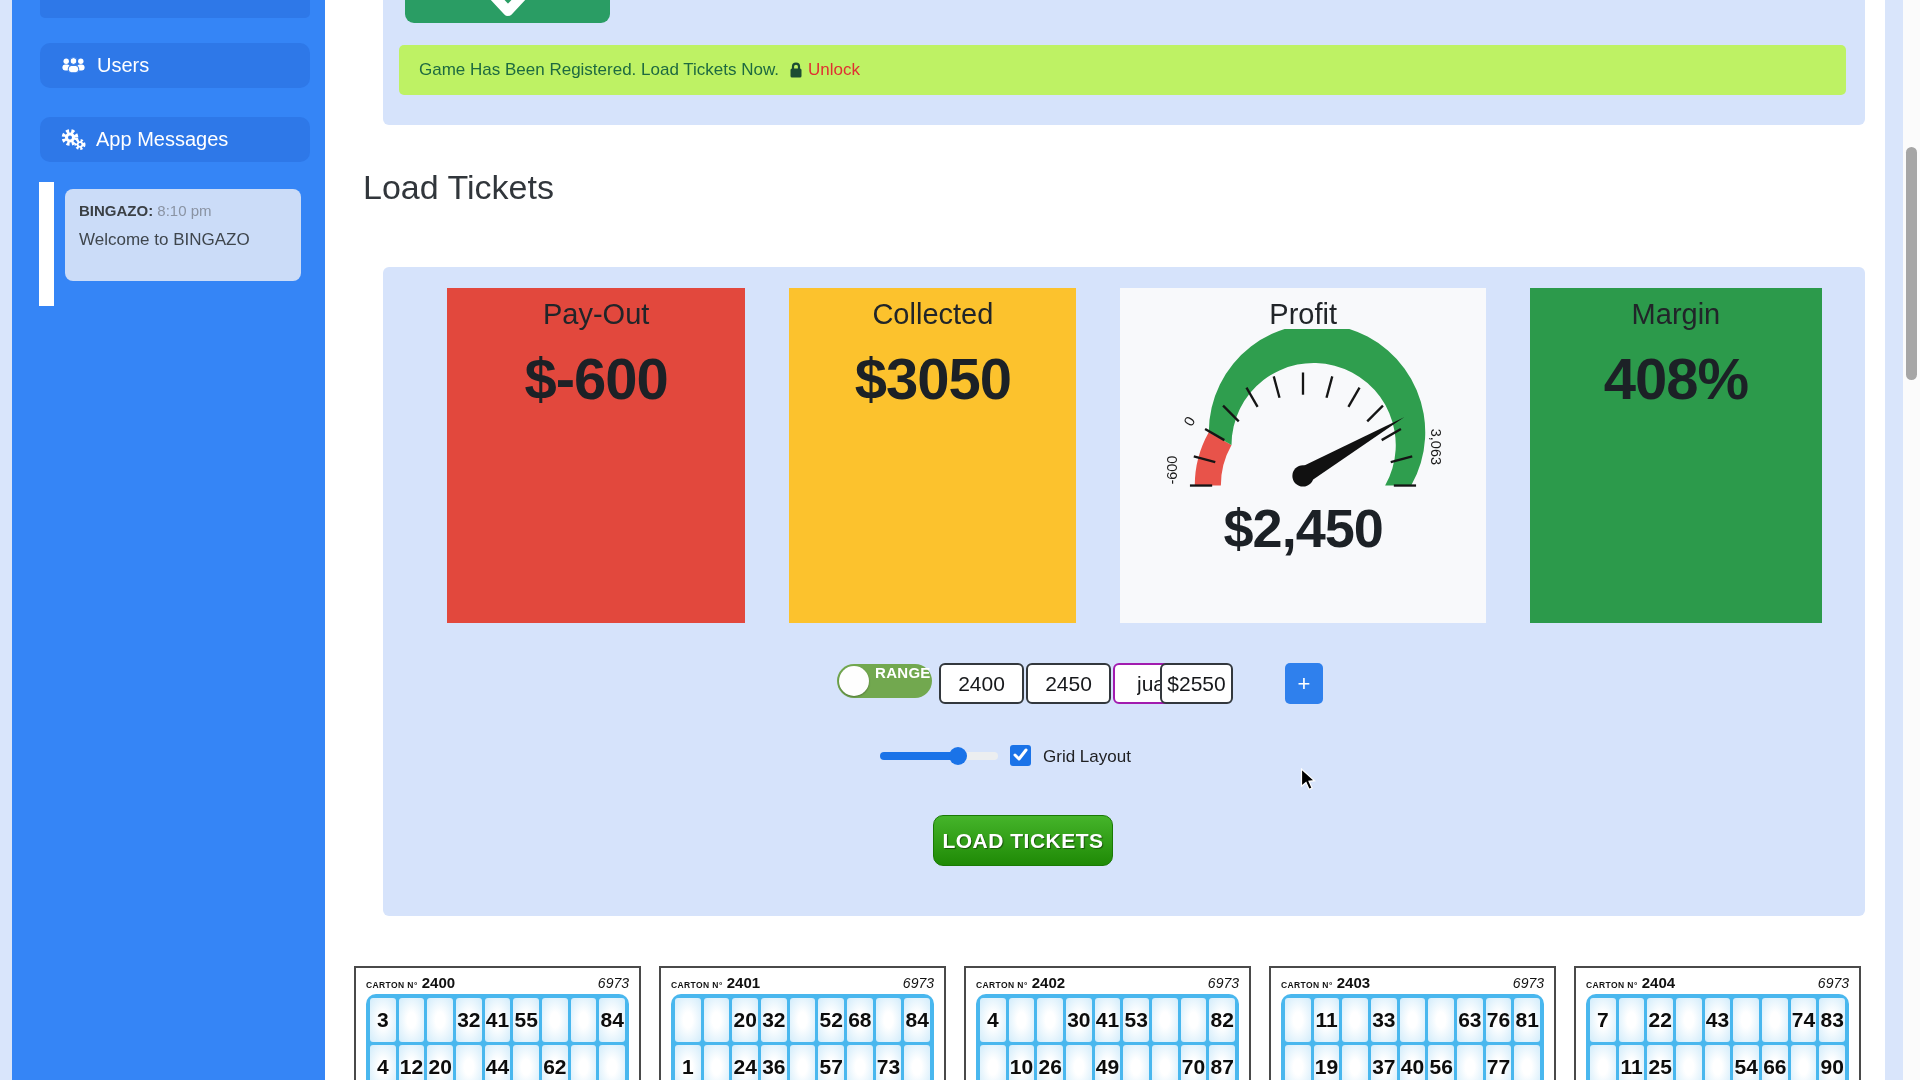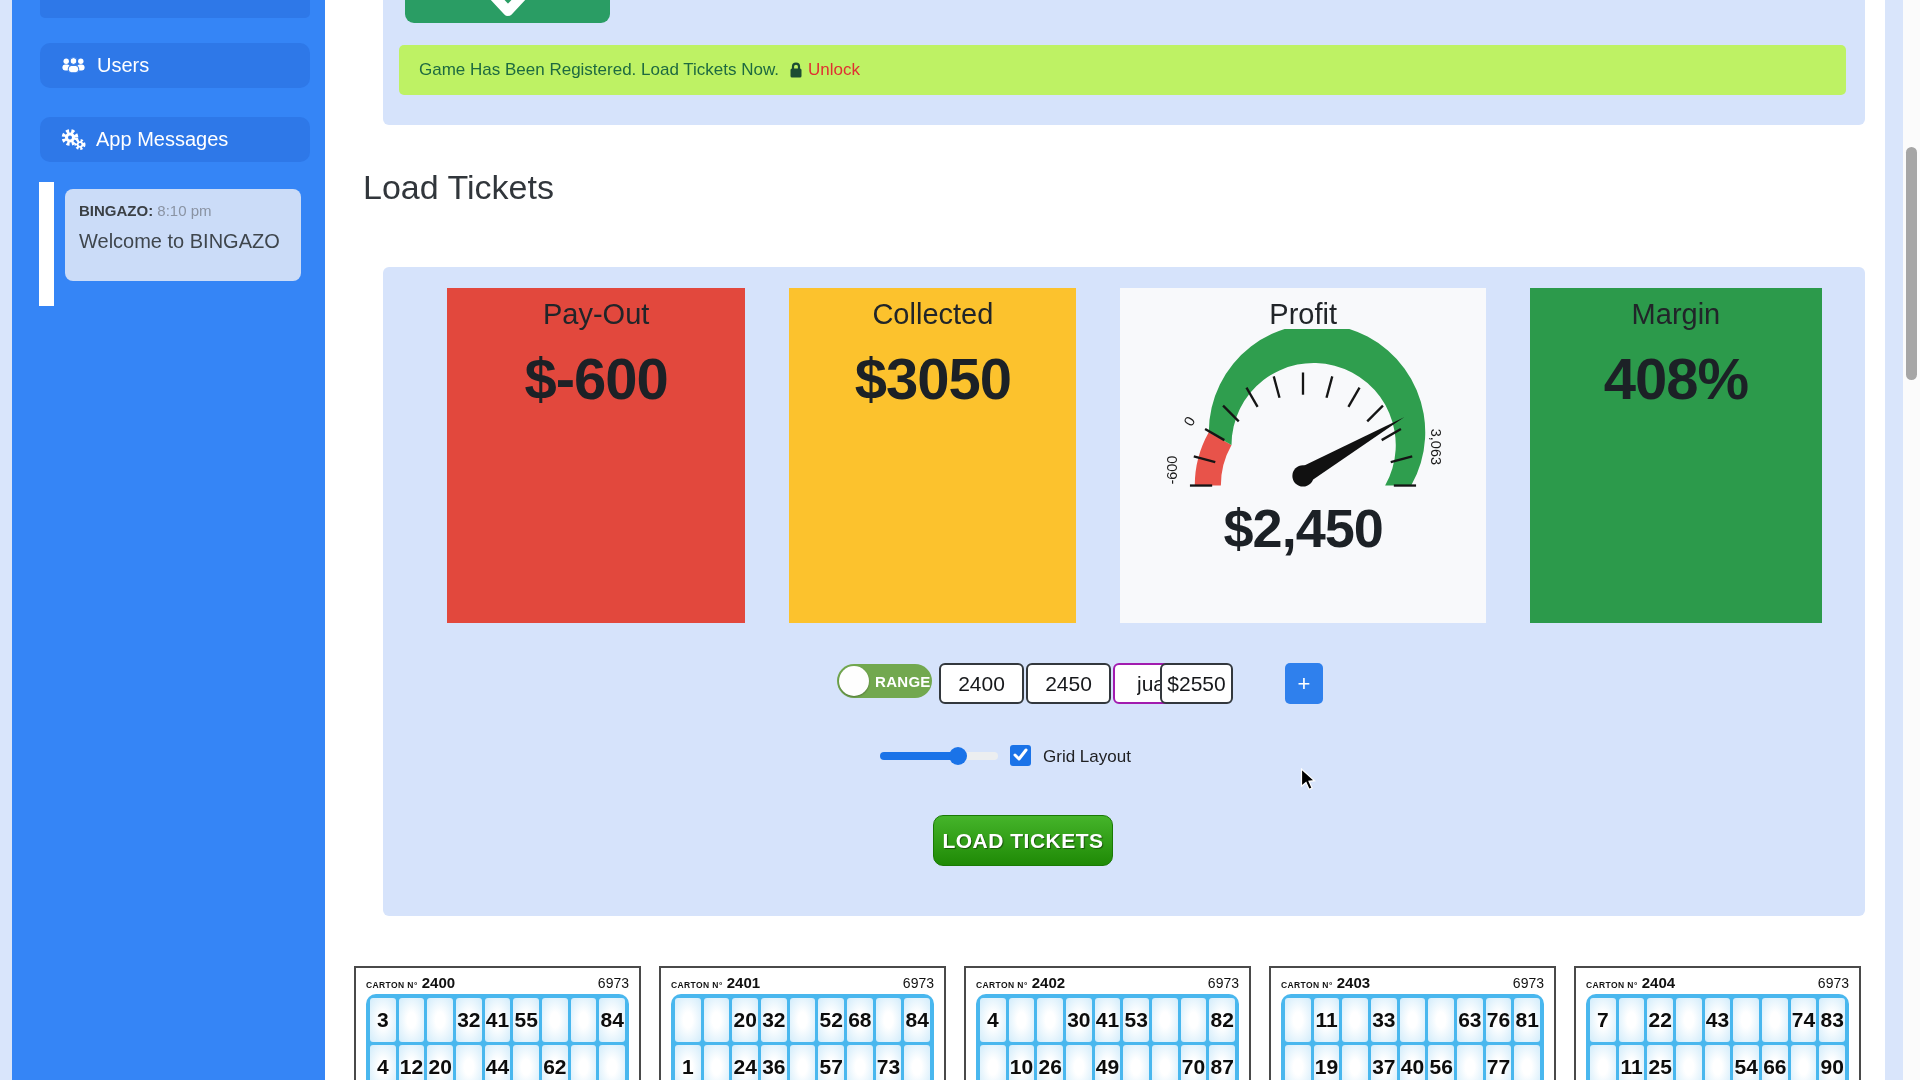--- a/index.html
+++ b/index.html
@@ -13,21 +13,21 @@
   
   .sidebar { position:absolute; left:12px; top:0; width:313px; height:1080px; background:#3585f6; }
   .side-item { position:absolute; left:28px; width:270px; height:45px; background:#2e78e8; border-radius:10px;
                display:flex; align-items:center; padding-left:20px; color:#fff; font-size:20px; font-weight:500; cursor:pointer; }
   .side-item .ic { margin-right:10px; display:flex; align-items:center; }
   .side-item-partial { position:absolute; left:28px; top:-28px; width:270px; height:46px; background:#2e78e8; border-radius:5px; }
   .msg-bar { position:absolute; left:27px; top:182px; width:15px; height:124px; background:#ffffff; }
   .msg-card { position:absolute; left:53px; top:189px; width:236px; height:92px; background:#cbdcf8; border-radius:8px; padding:13px 14px; }
   .msg-head { font-size:15px; color:#8a93a3; }
   .msg-head b { color:#3a3f44; font-weight:700; }
-  .msg-text { font-size:20px; color:#3f464d; margin-top:11px; }
+  .msg-text { font-size:17px; color:#3f464d; margin-top:11px; }
 
   
   .top-panel { position:absolute; left:383px; top:-24px; width:1482px; height:149px; background:#d6e3fb; border-radius:6px; }
   .confirm-btn { position:absolute; left:405px; top:-34px; width:205px; height:57px; background:#2a9d64; border-radius:9px;
                  display:flex; align-items:flex-end; justify-content:center; cursor:pointer; }
   .alert { position:absolute; left:399px; top:45px; width:1447px; height:50px; background:#bef264; border-radius:5px;
            display:flex; align-items:center; padding-left:20px; font-size:17px; color:#1e6a40; }
   .alert .unlock { color:#e03131; margin-left:5px; cursor:pointer; }
   .alert .lock { margin-left:10px; display:flex; }
 
@@ -44,21 +44,21 @@
   .stat-card.collected { width:23.1%; background:#fcc22d; }
   .stat-card.profit    { width:29.4%; background:#f8f9fb; }
   .stat-card.margin    { width:23.5%; background:#2c9a4b; }
   .stat-title { margin-top:10px; font-size:29px; font-weight:500; color:#212529; }
   .stat-value { margin-top:14px; font-size:58px; font-weight:700; color:#1c2126; letter-spacing:-1px; }
   .profit .gauge-wrap { margin-top:-2px; }
   .profit .stat-value { margin-top:-8px; font-size:54px; }
 
   
   .range-toggle { position:absolute; left:837px; top:664px; width:95px; height:34px; background:#72a84f; border-radius:17px;
-                  display:flex; align-items:center; cursor:pointer; }
+                  display:flex; cursor:pointer; }
   .range-knob { position:absolute; left:2px; top:2px; width:30px; height:30px; background:#fefefe; border-radius:50%;
                 box-shadow:0 1px 2px rgba(0,0,0,.3); }
   .range-label { margin-left:38px; color:#fff; font-weight:700; font-size:15px; letter-spacing:.3px; }
   .num-input { position:absolute; top:663px; height:41px; background:#fff; border:2px solid #33383d; border-radius:6px;
                text-align:center; font-size:21px; color:#16181b; font-family:"Liberation Sans", sans-serif; }
   .seller { position:absolute; left:1113px; top:663px; width:94px; height:41px; background:#fff; border:2px solid #a21caf;
             border-radius:6px; font-size:21px; color:#16181b; appearance:none; -webkit-appearance:none;
             padding-left:22px; font-family:"Liberation Sans", sans-serif; cursor:pointer; }
   .seller-chev { position:absolute; left:1182px; top:679px; pointer-events:none; }
   .plus-btn { position:absolute; left:1285px; top:663px; width:38px; height:41px; background:#2f80ed; border:none;
@@ -77,21 +77,21 @@
               background:linear-gradient(#45b42a,#1f8a06); border:1px solid #1a7a05; color:#fff;
               font-size:21px; font-weight:700; letter-spacing:.5px; text-shadow:1px 1px 1px rgba(0,0,0,.45);
               font-family:"Liberation Sans", sans-serif; cursor:pointer; }
 
   
   .tickets-row { position:absolute; left:354px; top:966px; display:flex; gap:18px; }
   .ticket { width:287px; height:150px; background:#fff; border:2px solid #4a4a4a; padding:4px 10px; }
   .ticket-head { display:flex; align-items:baseline; margin-top:2px; }
   .carton-prefix { font-size:8.5px; font-weight:700; letter-spacing:.4px; color:#111; }
   .carton-num { font-size:15px; font-weight:700; color:#111; margin-left:4px; }
-  .ticket-serial { margin-left:auto; font-size:14px; color:#111; }
+  .ticket-serial { margin-left:auto; font-size:14px; color:#111;font-style:italic; }
   .ticket-grid { margin-top:3px; background:#49b7ee; border-radius:10px; padding:4px;
                  display:grid; grid-template-columns:repeat(9,1fr); gap:3px; }
   .tcell { height:44px; border-radius:3px;
            background:radial-gradient(ellipse at center, #ffffff 25%, #d4edfb 95%);
            display:flex; align-items:center; justify-content:center;
            font-size:21px; font-weight:700; color:#0d0d0d; }
 
   
   .scroll-track { position:absolute; left:1903px; top:0; width:17px; height:1080px; background:#fbfbfb; }
   .scroll-thumb { position:absolute; left:3px; top:147px; width:11px; height:233px; background:#a6a6a6; border-radius:6px; }

